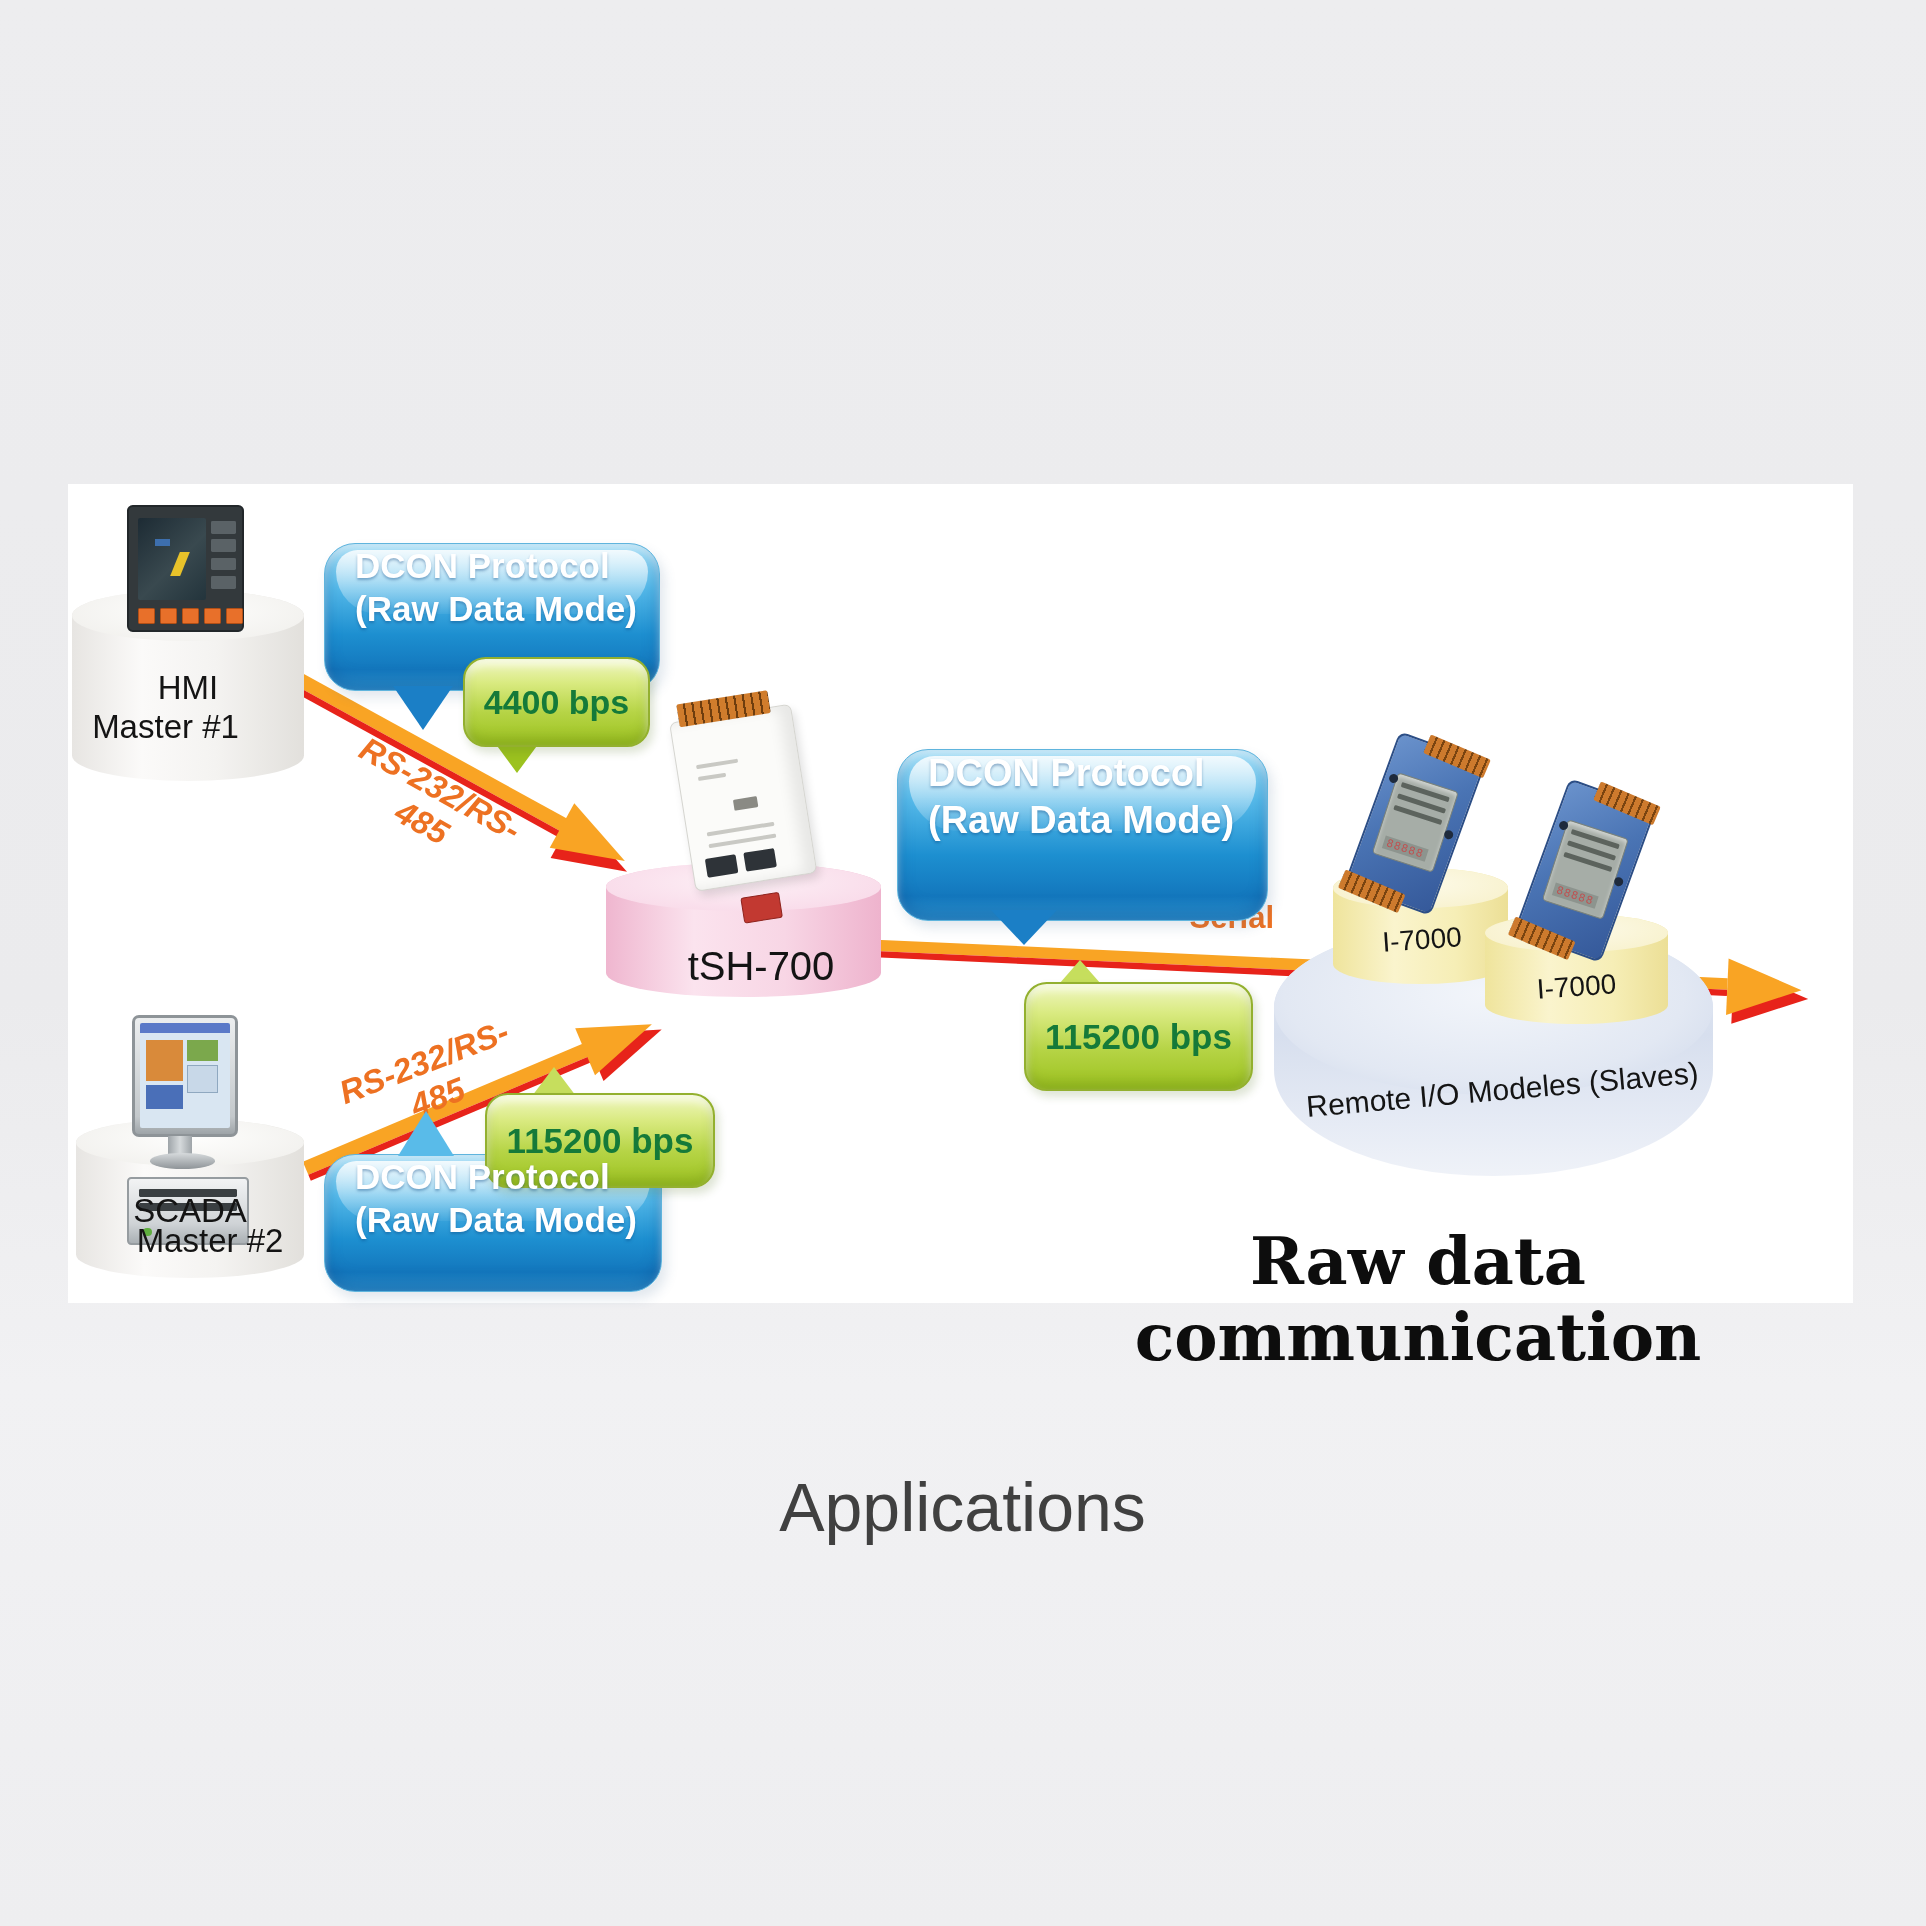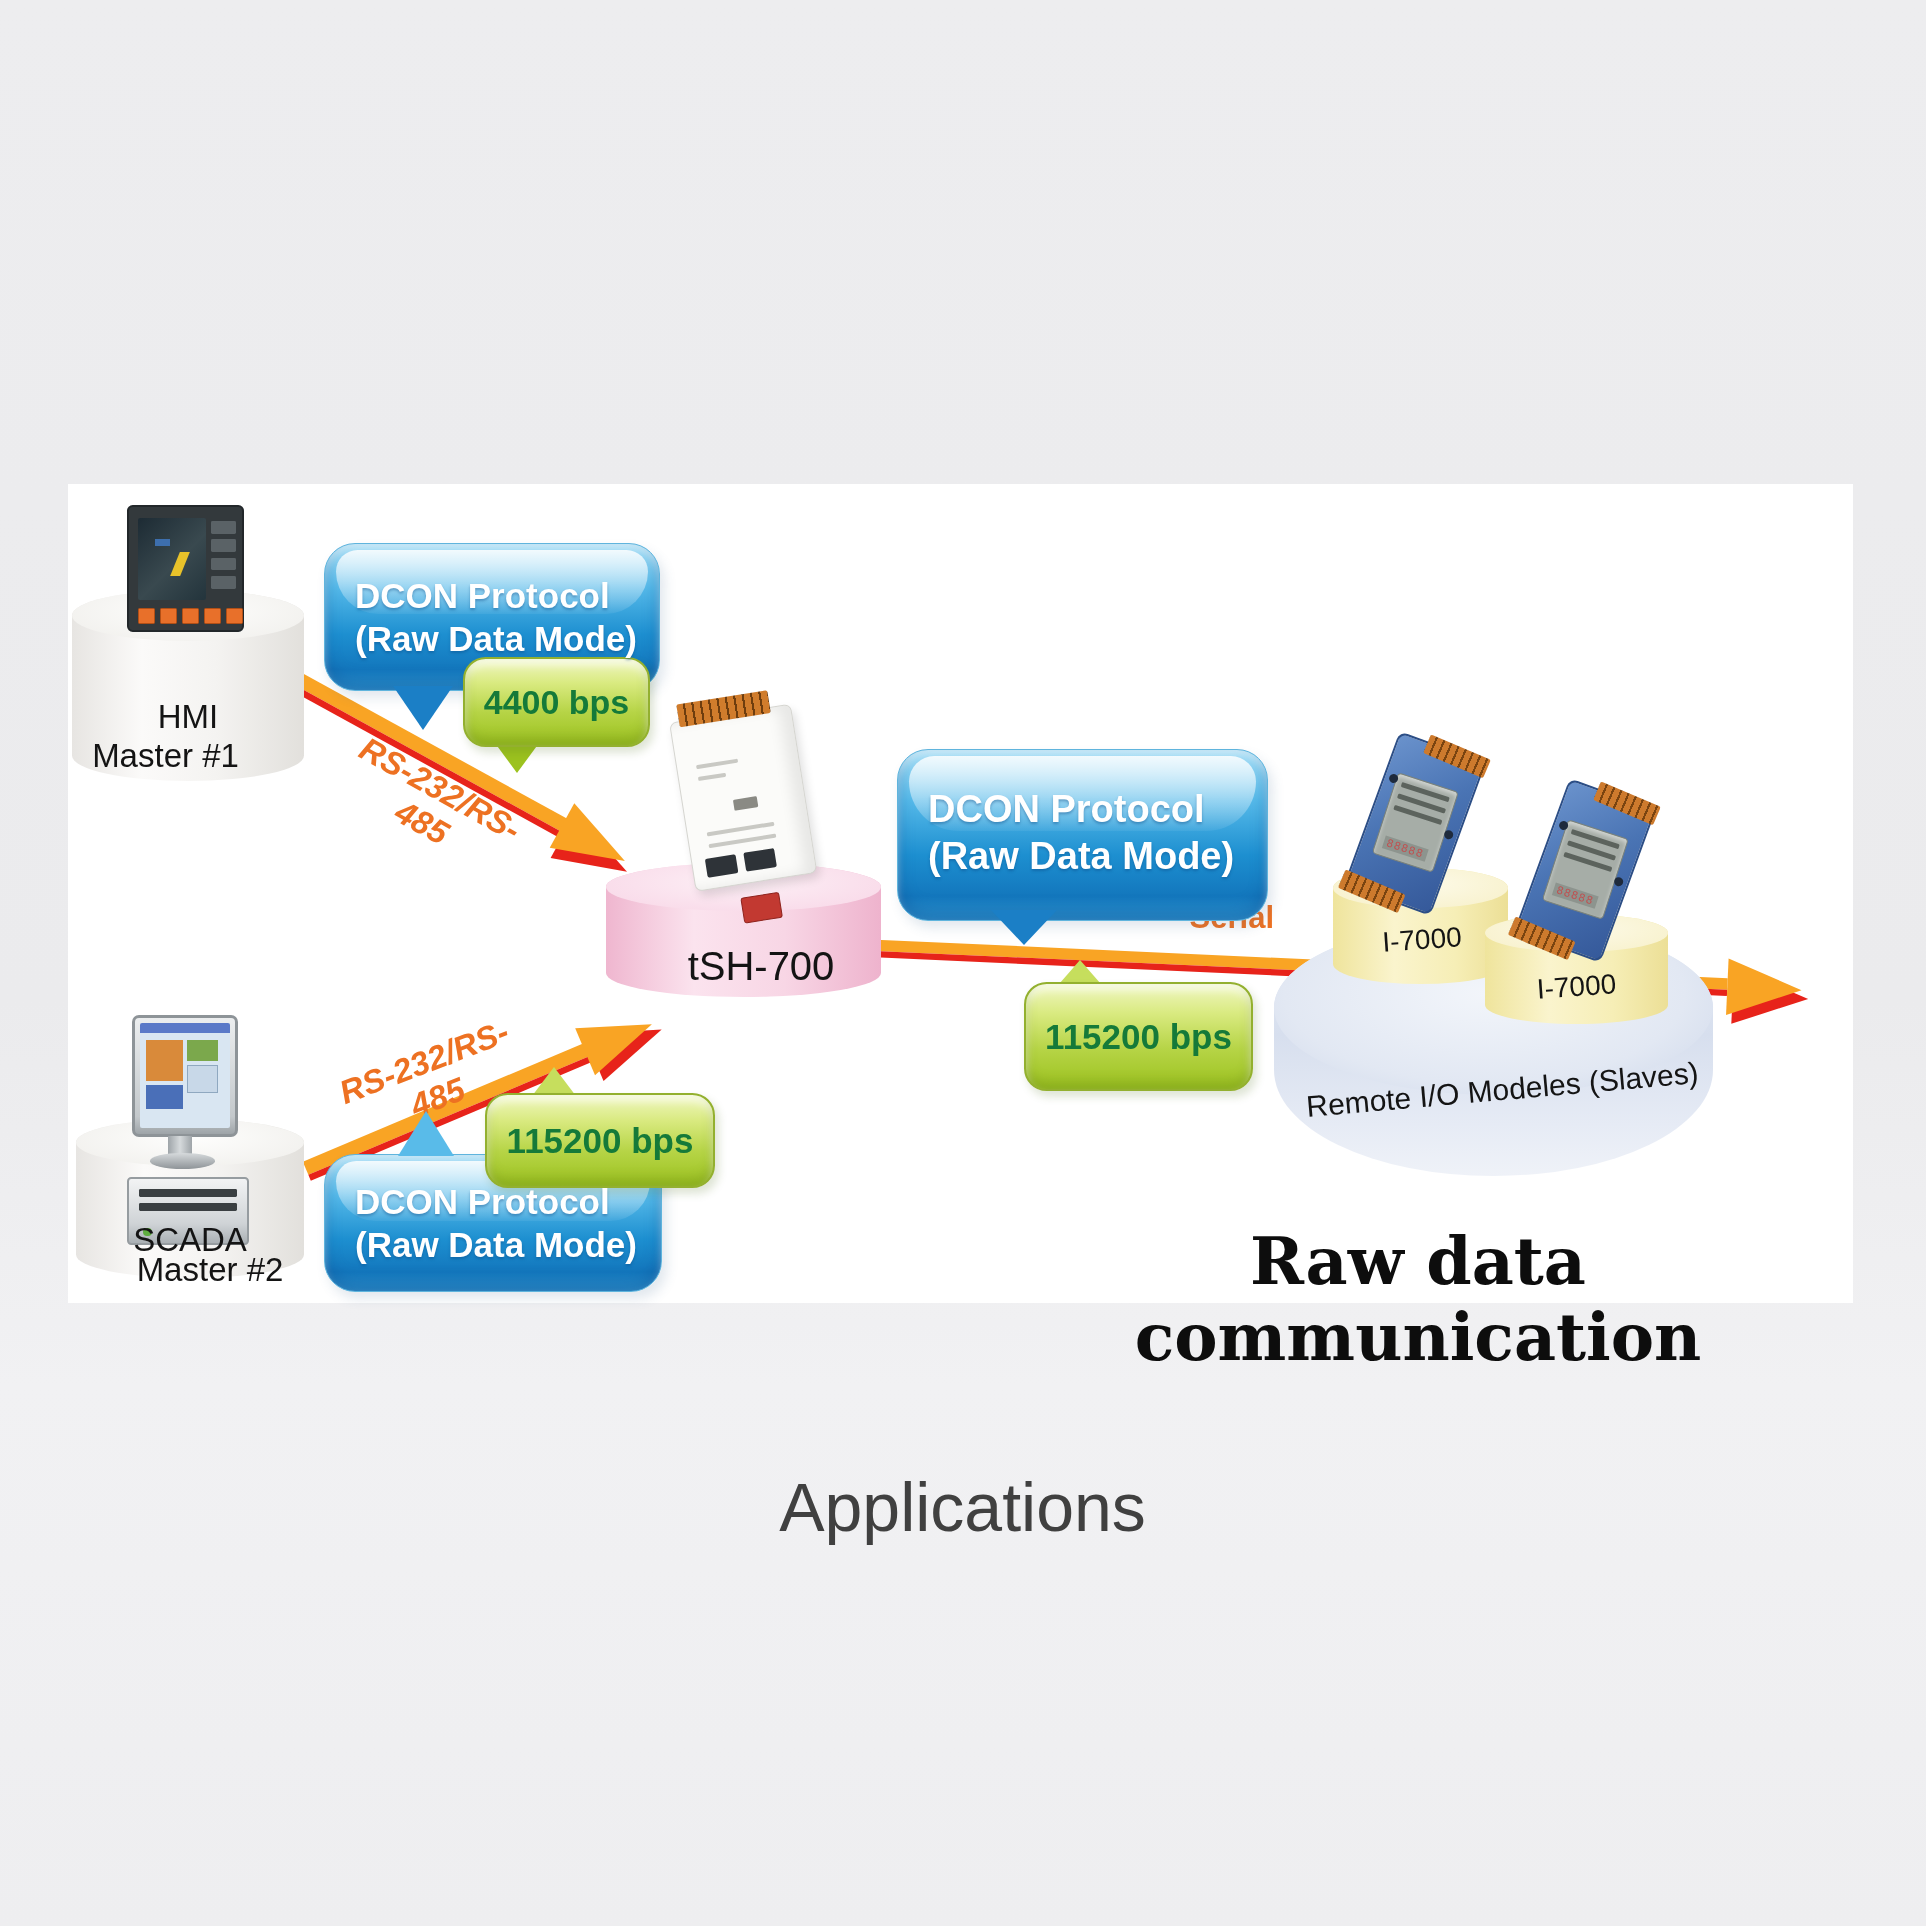--- a/index.html
+++ b/index.html
@@ -24,21 +24,21 @@
   .platter{left:1274px;top:920px;width:439px;height:256px;
     background:linear-gradient(180deg,#e4eaf4 0%,#d7dfee 45%,#e6ebf5 80%,#eff2f8 100%);
     border-radius:219px/88px 88px 106px 106px;}
   .platter-top{left:1274px;top:920px;width:439px;height:175px;border-radius:50%;
     background:radial-gradient(ellipse at 48% 42%,#f2f5fa 0%,#e2e8f3 62%,#ccd6e9 100%);}
   
   .bubble{position:absolute;border-radius:31px;color:#fff;font-weight:bold;
     background:linear-gradient(180deg,#a8e0f7 0%,#55b9e9 30%,#1d8fd0 62%,#1377bd 86%,#2f97d2 100%);
     border:1.4px solid #5fb4dd;
     box-shadow:inset 0 -8.5px 15.6px rgba(10,70,140,.38), inset 0 4.2px 7px rgba(255,255,255,.5), 4.2px 7px 11.3px rgba(60,100,140,.15);
-    display:flex;flex-direction:column;justify-content:center;}
+    display:flex;flex-direction:column;}
   .bubble::before{content:"";position:absolute;left:11.3px;right:11.3px;top:5.7px;height:44%;
     background:linear-gradient(180deg,rgba(255,255,255,.85),rgba(255,255,255,.06));
     border-radius:25.5px 25.5px 50px 50px;z-index:0;}
   .bubble span{position:relative;z-index:1;display:block;padding-left:30px;
     text-shadow:0 2.1px 2.8px rgba(10,70,130,.4);line-height:1.24;}
   
   .badge{position:absolute;border-radius:22.6px;
     background:linear-gradient(180deg,#f0f7c2 0%,#d9ea80 28%,#b6d446 62%,#9cc21f 100%);
     border:2.1px solid #93b02f;
     box-shadow:inset 0 -7px 11.3px rgba(90,120,20,.28), inset 0 5.7px 8.5px rgba(255,255,255,.65), 3.5px 5.7px 8.5px rgba(80,110,30,.18);
@@ -97,21 +97,21 @@
   .iomod .cbot{position:absolute;left:-4.2px;bottom:-7px;width:65px;height:20px;transform:rotate(3deg);
     background:repeating-linear-gradient(90deg,#cd7a2d 0 5.7px,#7a4410 5.7px 7.8px);border-radius:2.1px;}
   .iomod .panel{position:absolute;left:14px;top:38px;width:62px;height:83px;background:#a6ada7;border:1.4px solid #79817b;
     border-radius:4.2px;transform:rotate(-2deg);
     box-shadow:inset 0 2.8px 4.2px rgba(255,255,255,.5);}
   .iomod .panel i{display:block;margin:7px 5.7px 0 5.7px;height:5px;background:#5c635d;border-radius:1.4px;}
   .iomod .digits{position:absolute;left:7px;bottom:7px;width:45px;height:12.7px;background:#8d948e;color:#c05050;
     font-size:11.3px;line-height:12.7px;text-align:center;letter-spacing:1.4px;}
   .iomod .dot{position:absolute;width:9.2px;height:9.2px;border-radius:50%;background:#1e2a3c;}
   
-  .c-label{font-size:33px;margin-top:29px;}
+  .c-label{font-size:33px;}
 </style>
 </head>
 <body>
 
 <div class="abs panel"></div>
 
 <svg class="abs" style="left:0;top:0;" width="1926" height="1926" viewBox="0 0 2722 2722">
   <g transform="translate(425,950) rotate(28.8)">
     <rect x="0" y="0" width="430" height="20" fill="#F9A424"></rect>
     <rect x="0" y="20" width="430" height="9" fill="#E7231A"></rect>

